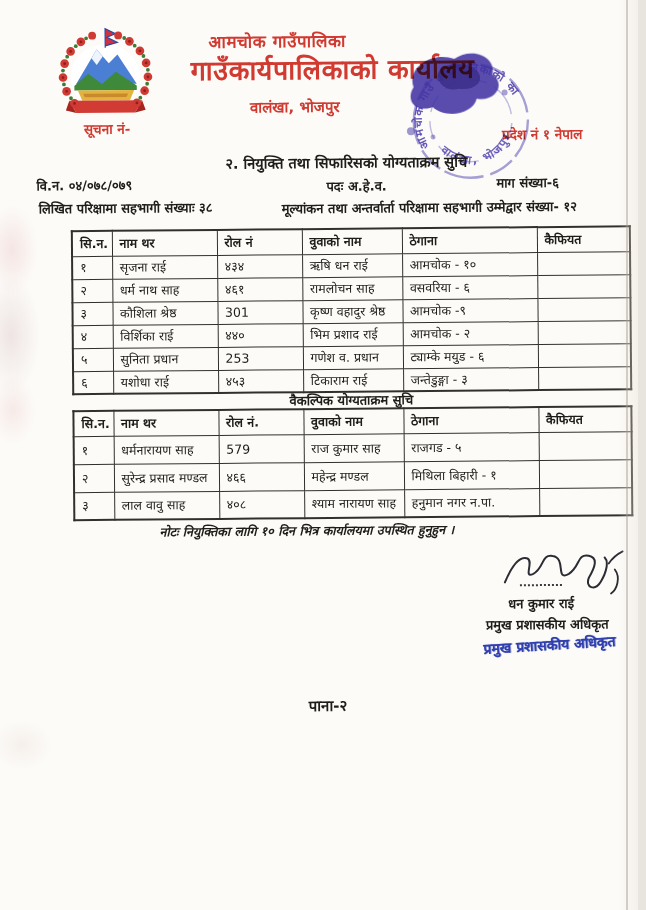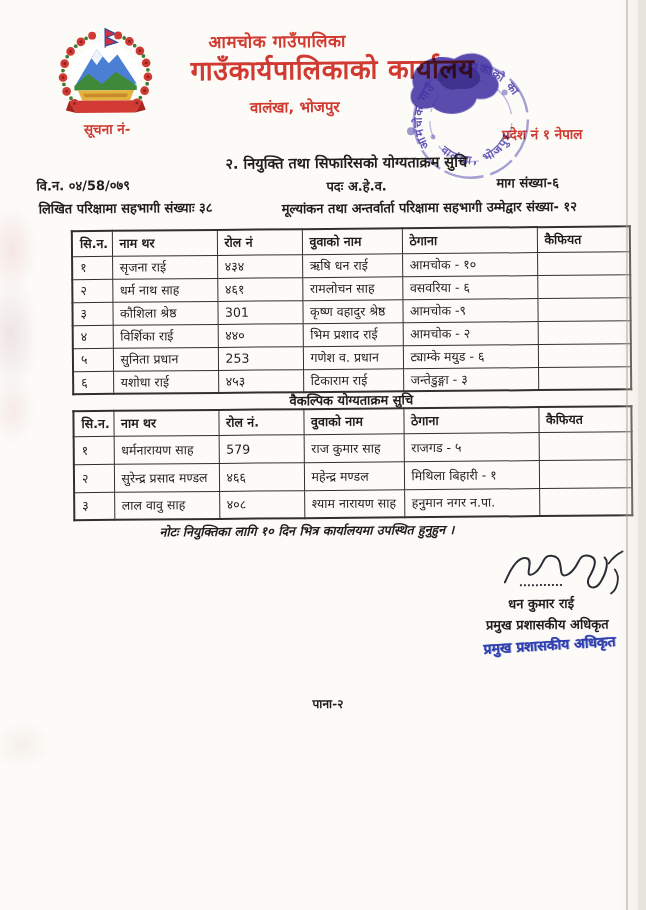--- a/index.html
+++ b/index.html
@@ -27,21 +27,21 @@
   .dtable{border:2.2px solid #32302c;}
   .dtable th{font-weight:bold;}
   .col-roll{text-align:right;}
   .t2title{font-size:13px;font-weight:bold;color:#1f1d1a;}
   .note{font-size:12.5px;font-weight:bold;font-style:italic;color:#1f1d1a;}
   .sig-name{font-size:13px;font-weight:bold;color:#1f1d1a;}
   .sig-title{font-size:13px;font-weight:bold;color:#1f1d1a;}
   .sig-stamp{font-size:14px;font-weight:bold;color:#2f3fae;
       text-shadow:1px 0 0 rgba(47,63,174,.45), 0 0 1px rgba(47,63,174,.4);
       transform:rotate(-3deg);}
-  .pageno{font-size:12px;font-weight:bold;color:#1f1d1a;}
+  .pageno{font-size:15px;font-weight:bold;color:#1f1d1a;}
   .dotted-line{border-bottom:2.5px dotted #3a3a40;width:42px;height:0;}
 </style>
 </head>
 <body>
 
 <div class="paper">
 
   <div class="smudge" style="left:-14px;top:205px;width:52px;height:90px;background:radial-gradient(ellipse at center, rgba(228,178,178,.30), rgba(228,178,178,0) 70%);"></div>
   <div class="smudge" style="left:-18px;top:275px;width:58px;height:120px;background:radial-gradient(ellipse at center, rgba(205,175,178,.30), rgba(205,175,178,0) 70%);"></div>
   <div class="smudge" style="left:-10px;top:375px;width:46px;height:70px;background:radial-gradient(ellipse at center, rgba(230,185,185,.26), rgba(230,185,185,0) 70%);"></div>
@@ -132,21 +132,21 @@
         </text>
       </g>
       <path d="M33,48 C26,28 52,12 74,20 C92,8 116,18 112,36 C126,46 114,64 96,60 C92,76 64,80 52,68 C36,74 24,62 33,48 Z" fill="#32219b" opacity=".88" style="filter:blur(.6px)"></path>
       <path d="M60,30 C70,22 92,24 98,34 C104,44 92,52 78,50 C64,54 52,40 60,30 Z" fill="#241578" opacity=".7"></path>
       <circle cx="30" cy="92" r="4" fill="#32219b" opacity=".5"></circle>
       <circle cx="124" cy="54" r="3" fill="#32219b" opacity=".45"></circle>
       <circle cx="52" cy="98" r="2.5" fill="#32219b" opacity=".4"></circle>
     </svg>
 
     <div class="abs doc-title center" style="left:173px;top:152px;width:350px;">२.  नियुक्ति तथा सिफारिसको योग्यताक्रम सुचि</div>
-    <div class="abs meta" style="left:38px;top:174px;">वि.न. ०४/58/०७९</div>
+    <div class="abs meta" style="left:38px;top:174px;">वि.न. ०४/०७८/०७९</div>
     <div class="abs meta" style="left:328px;top:177px;text-align:center;">पदः अ.हे.व.</div>
     <div class="abs meta" style="left:498px;top:175px;">माग संख्या-६</div>
     <div class="abs meta" style="left:40px;top:197px;">लिखित परिक्षामा सहभागी संख्याः ३८</div>
     <div class="abs meta" style="left:283px;top:199px;">मूल्यांकन तथा अन्तर्वार्ता परिक्षामा सहभागी उम्मेद्वार संख्या- १२</div>
 
     <table class="dtable" style="top:228px;">
       <colgroup>
           <col style="width:40px">
           <col style="width:105px">
           <col style="width:85px">

